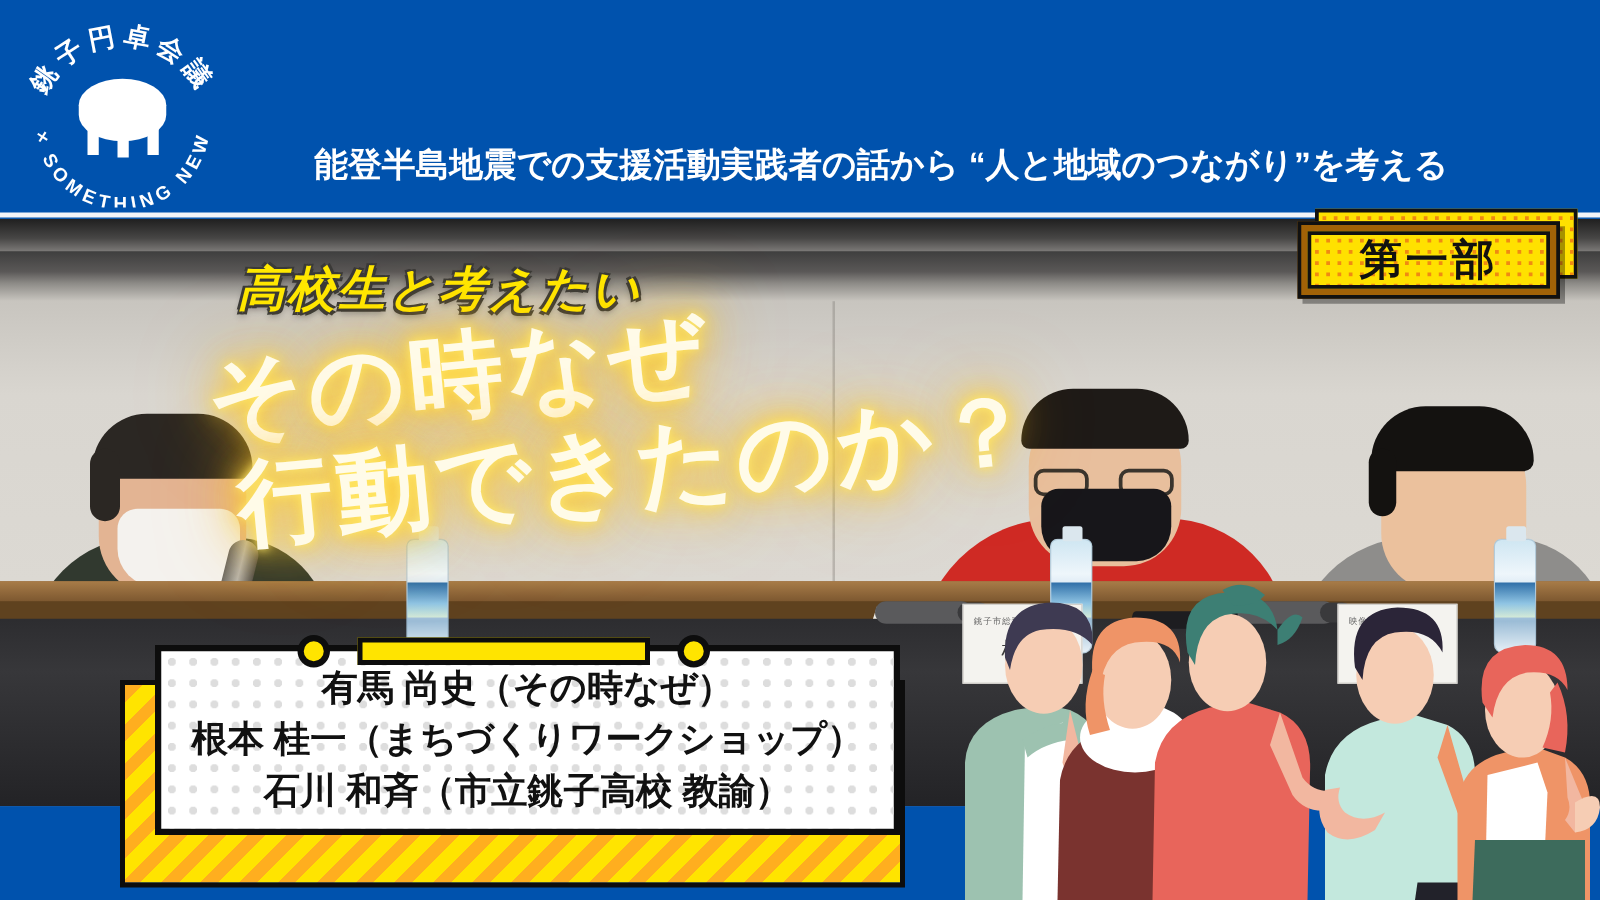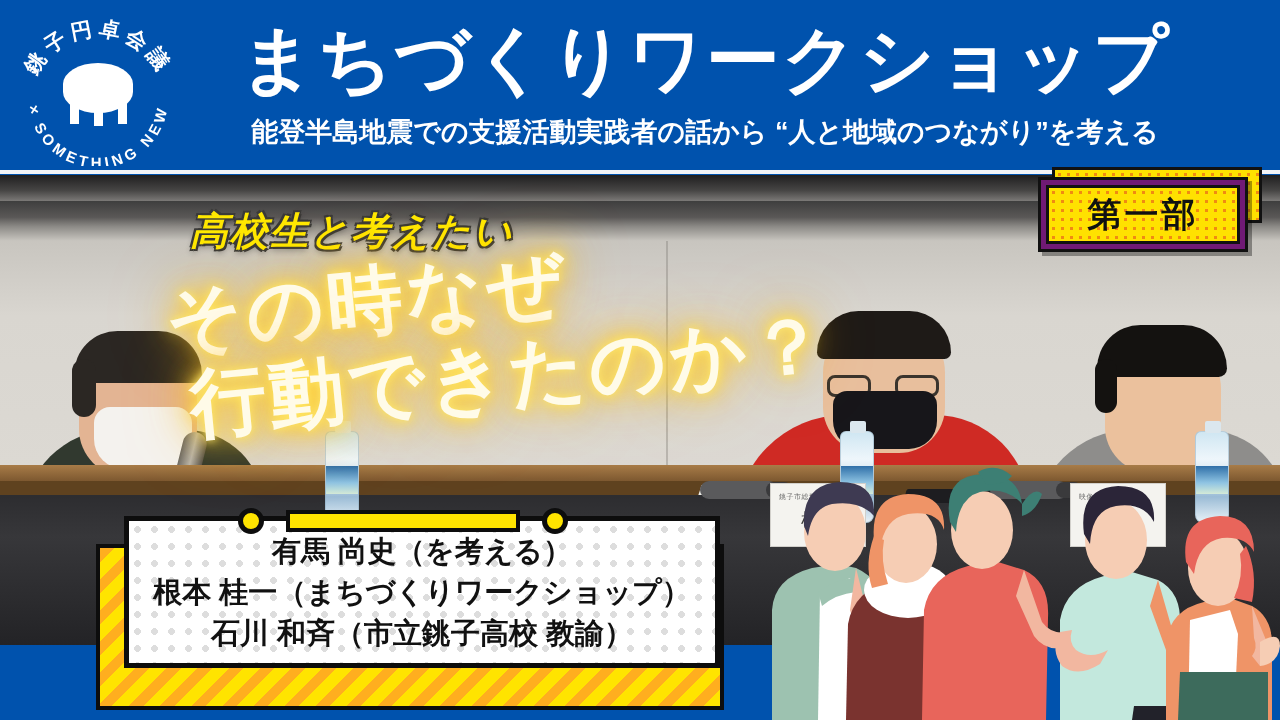--- a/index.html
+++ b/index.html
@@ -88,21 +88,21 @@
   .title{position:absolute;left:175px;top:14px;width:1060px;height:92px;
     color:#fff;font-size:74px;font-weight:700;line-height:92px;letter-spacing:2px;text-align:center;white-space:nowrap;}
   .subtitle{position:absolute;left:160px;top:115px;width:1090px;
     color:#fff;font-size:27px;font-weight:700;line-height:34px;letter-spacing:0px;text-align:center;white-space:nowrap;}
 
   
   .badge{position:absolute;left:1038px;top:172px;width:224px;height:62px;z-index:20;}
   .badge-shadow{position:absolute;left:14px;top:-5px;width:210px;height:56px;background:#ffe100;border:3px solid #111;}
   .badge-shadow .dots{position:absolute;inset:0;
     background-image:radial-gradient(#f08a12 1.6px,transparent 1.7px);background-size:9px 9px;}
-  .badge-outer{position:absolute;left:0;top:5px;width:210px;height:75px;background:#701a75;border:3px solid #111;
+  .badge-outer{position:absolute;left:0;top:5px;width:210px;height:62px;background:#a16207;border:3px solid #111;
     box-shadow:4px 4px 0 rgba(0,0,0,.35);}
   .badge-inner{position:absolute;left:5px;top:5px;right:5px;bottom:5px;background:#ffe100;border:3px solid #111;overflow:hidden;}
   .badge-inner .dots{position:absolute;inset:0;
     background-image:radial-gradient(#f08a12 1.7px,transparent 1.8px);background-size:9px 9px;}
   .badge-text{position:absolute;inset:0;display:flex;align-items:center;justify-content:center;
     font-size:34px;font-weight:700;color:#111;letter-spacing:3px;}
 
   
   .kicker{position:absolute;left:190px;top:206px;z-index:15;
     font-size:38px;font-weight:700;color:#ffe800;letter-spacing:2px;white-space:nowrap;
@@ -228,21 +228,20 @@
         <g>
           <ellipse cx="90" cy="78" rx="35" ry="21" fill="#ffffff"></ellipse>
           <path d="M 55 78 L 55 86 A 35 21 0 0 0 125 86 L 125 78 Z" fill="#ffffff"></path>
           <rect x="62" y="92" width="9" height="26" fill="#ffffff"></rect>
           <rect x="86" y="96" width="9" height="24" fill="#ffffff"></rect>
           <rect x="110" y="92" width="9" height="26" fill="#ffffff"></rect>
         </g>
       </svg>
     </div>
 
-    <div class="title">まちづくりワークショップ</div>
     <div class="subtitle">能登半島地震での支援活動実践者の話から “人と地域のつながり”を考える</div>
   </div>
   <div class="header-rule"></div>
 
   <div class="badge">
     <div class="badge-shadow">
         <div class="dots"></div>
       </div>
     <div class="badge-outer">
       <div class="badge-inner">
@@ -257,21 +256,21 @@
   <div class="headline">
     <div class="ln ln1">その時なぜ</div>
     <div class="ln ln2">行動できたのか？</div>
   </div>
 
   <div class="names">
     <div class="names-stripe"></div>
     <div class="names-card">
       <div class="dots"></div>
       <div class="names-list">
-        <div>有馬 尚史（を考える）</div>
+        <div>有馬 尚史（その時なぜ）</div>
         <div>根本 桂一（まちづくりワークショップ）</div>
         <div>石川 和斉（市立銚子高校 教諭）</div>
       </div>
     </div>
     <div class="tab">
       <div class="knob k1"></div>
       <div class="bar"></div>
       <div class="knob k2"></div>
     </div>
   </div>

